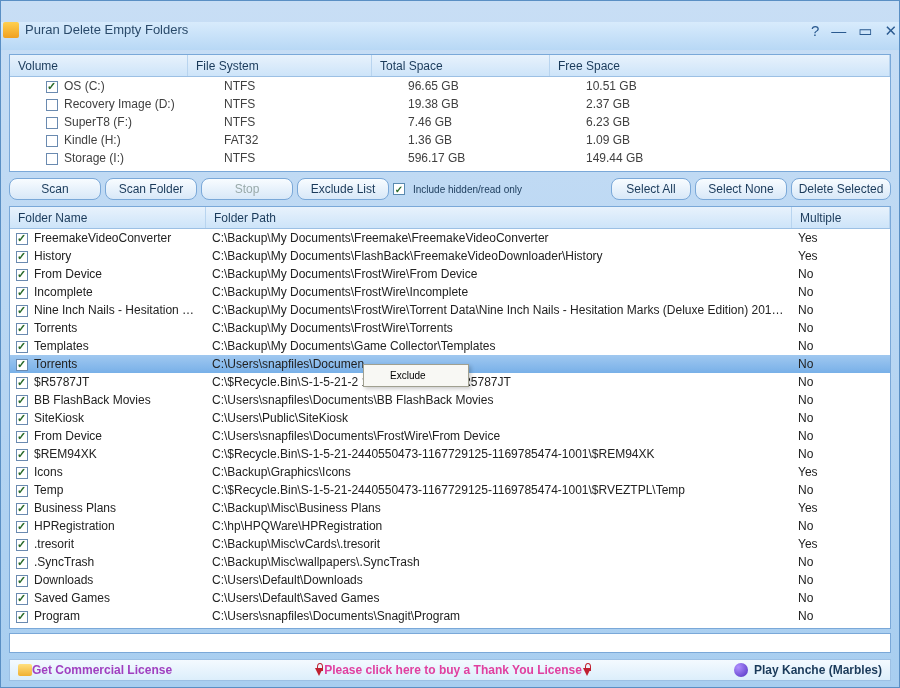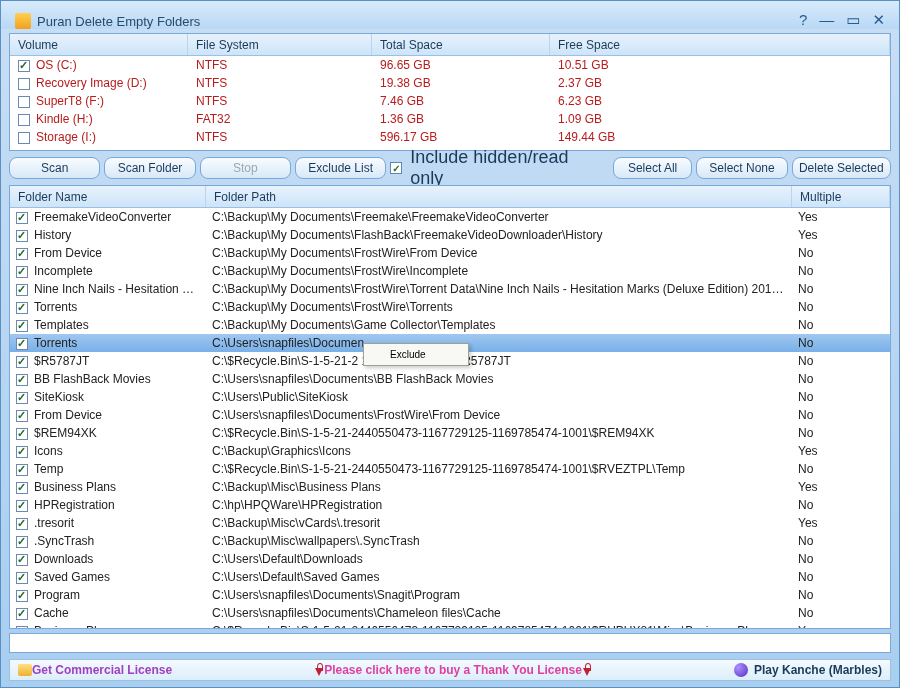--- a/index.html
+++ b/index.html
@@ -13,24 +13,25 @@
 }
 .window {
   width: 900px; height: 688px;
   background: linear-gradient(#c8def5, #a8cef0);
   border: 1px solid #5a8fc4;
   display: flex; flex-direction: column;
 }
 .titlebar {
   height: 28px;
   background: linear-gradient(#d8ebfc, #b8d8f5);
-  display: flex; align-items: flex-end;
-  padding: 0 14px;
+  display: flex; align-items: flex-start;
+  padding: 0 2px;
   color: #2a4a6a;
   font-size: 13px;
+  margin-top: 21px;
 }
 .titlebar .app-icon {
   width: 16px; height: 16px;
   background: linear-gradient(#ffd050, #f0a020);
   border-radius: 2px;
   margin-right: 6px;
 }
 .titlebar .title { flex: 1; }
 .titlebar .win-btns { display: flex; gap: 12px; color: #2a5a90; font-size: 15px; }
 .titlebar .win-btns span { cursor: pointer; }
@@ -65,21 +66,22 @@
   display: flex; align-items: center;
 }
 .vol-body {
   flex: 1; overflow-y: scroll;
 }
 .vol-row {
   display: flex;
   height: 18px;
   align-items: center;
   font-size: 12px;
-  color: #b91c1c;
+  color: #404040;
+  padding-left: 28px;
 }
 .vol-row > div { padding: 0 8px; }
 .cb {
   width: 12px; height: 12px;
   border: 1px solid #6a8ab0;
   background: #fff;
   display: inline-block;
   margin-right: 6px;
   position: relative;
   vertical-align: middle;
@@ -108,21 +110,21 @@
   padding: 0 4px;
   display: flex; align-items: center; justify-content: center;
   cursor: pointer;
 }
 .btn.disabled { color: #9aa; }
 .cb-flat {
   width: 12px; height: 12px; border: 1px solid #5a8ab0;
   background: #fff; display: inline-flex; align-items: center; justify-content: center;
   font-size: 10px; color: #2a6a2a; font-weight: bold;
 }
-.toolbar .label { color: #1a3a5a; font-size: 18px; margin-left: 4px; }
+.toolbar .label { color: #1a3a5a; font-size: 10px; margin-left: 4px; }
 .spacer { flex: 1; }
 .results-panel {
   flex: 1;
   display: flex; flex-direction: column;
   min-height: 0;
   position: relative;
 }
 .res-body {
   flex: 1;
   overflow-y: scroll;

